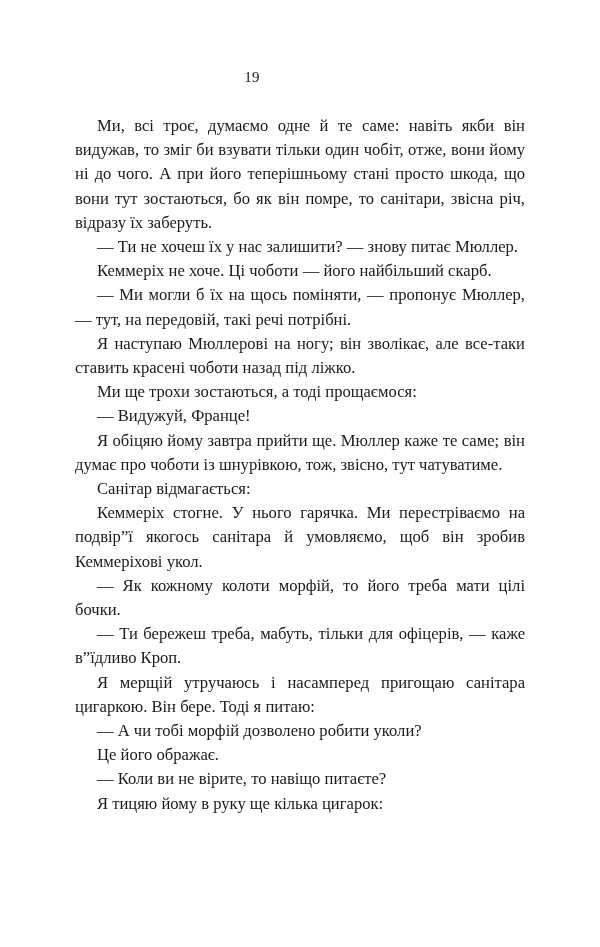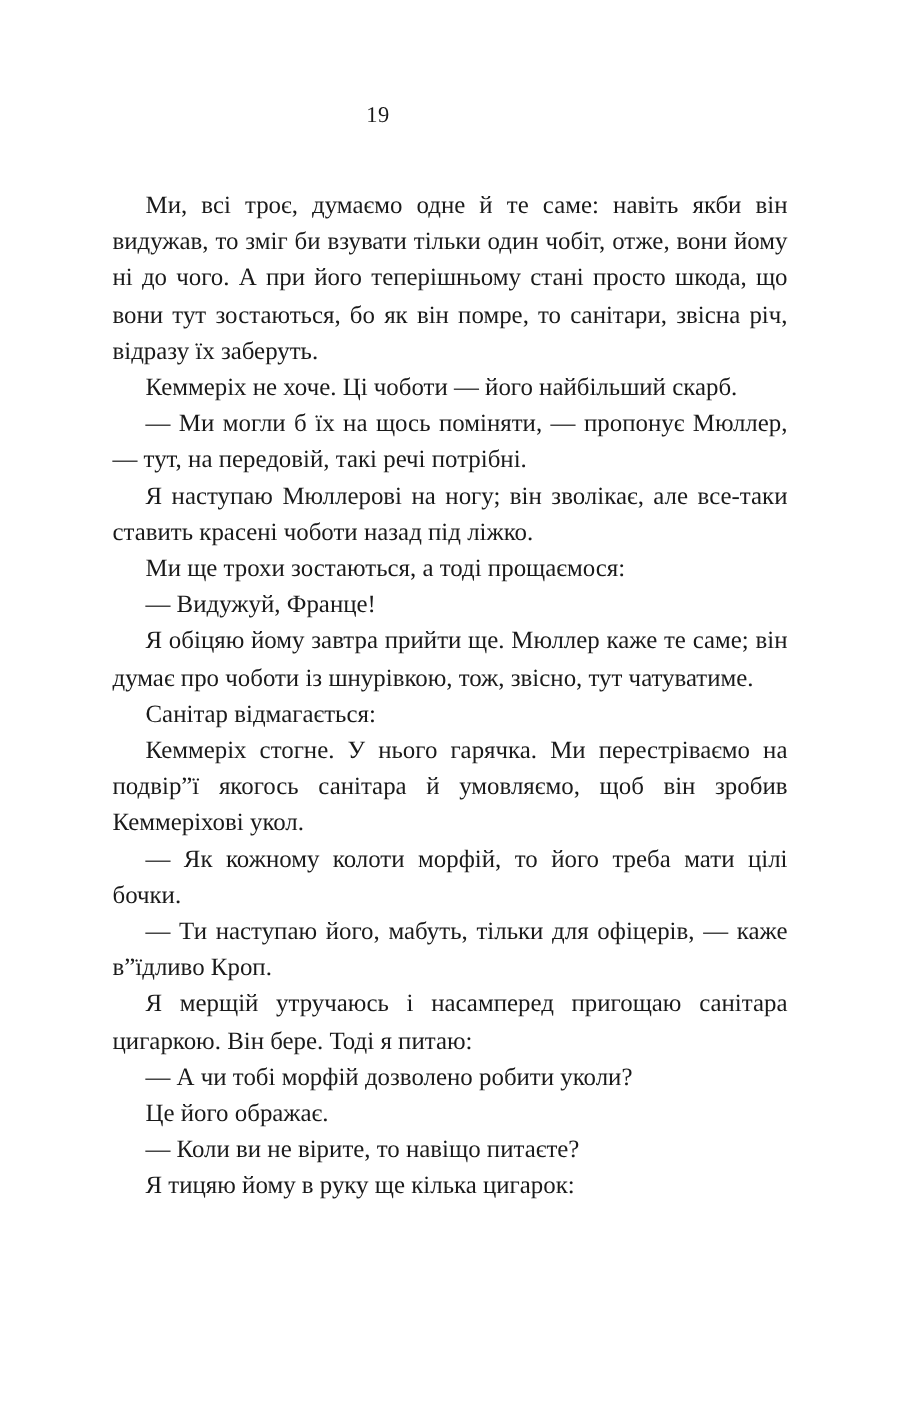--- a/index.html
+++ b/index.html
@@ -27,21 +27,21 @@
     left: 0;
     width: 504px;
     text-align: center;
     font-size: 15px;
     line-height: 18px;
     color: #1a1a1a;
     letter-spacing: 0.3px;
   }
   .text-block {
     position: absolute;
-    top: 125px;
+    top: 114px;
     left: 75px;
     width: 450px;
     font-size: 16.6px;
     line-height: 24.2px;
     text-align: justify;
     text-justify: inter-word;
     color: #1a1a1a;
     -webkit-font-smoothing: antialiased;
   }
   .text-block p {
@@ -57,30 +57,31 @@
 </style>
 </head>
 <body>
 
 <div class="page">
 
   <div class="folio">19</div>
 
   <div class="text-block">
       <p>Ми, всі троє, думаємо одне й те саме: навіть якби він видужав, то зміг би взувати тільки один чобіт, отже, вони йому ні до чого. А при його теперішньому стані просто шкода, що вони тут зостаються, бо як він помре, то санітари, звісна річ, відразу їх заберуть.</p>
+      <p>— Ти не хочеш їх у нас залишити? — знову питає Мюллер.</p>
       <p>Кеммеріх не хоче. Ці чоботи — його найбільший скарб.</p>
       <p>— Ми могли б їх на щось поміняти, — пропонує Мюллер, — тут, на передовій, такі речі потрібні.</p>
       <p>Я наступаю Мюллерові на ногу; він зволікає, але все-таки ставить красені чоботи назад під ліжко.</p>
       <p>Ми ще трохи зостаються, а тоді прощаємося:</p>
       <p>— Видужуй, Франце!</p>
       <p>Я обіцяю йому завтра прийти ще. Мюллер каже те саме; він думає про чоботи із шнурівкою, тож, звісно, тут чатуватиме.</p>
       <p>Санітар відмагається:</p>
       <p>Кеммеріх стогне. У нього гарячка. Ми перестріваємо на подвір”ї якогось санітара й умовляємо, щоб він зробив Кеммеріхові укол.</p>
       <p>— Як кожному колоти морфій, то його треба мати цілі бочки.</p>
-      <p>— Ти наступаю його, мабуть, тільки для офіцерів, — каже в”їдливо Кроп.</p>
+      <p>— Ти бережеш треба, мабуть, тільки для офіцерів, — каже в”їдливо Кроп.</p>
       <p>Я мерщій утручаюсь і насамперед пригощаю санітара цигаркою. Він бере. Тоді я питаю:</p>
       <p>— А чи тобі морфій дозволено робити уколи?</p>
       <p>Це його ображає.</p>
       <p>— Коли ви не вірите, то навіщо питаєте?</p>
       <p>Я тицяю йому в руку ще кілька цигарок:</p>
     </div>
 
 </div>
 
 </body></html>

